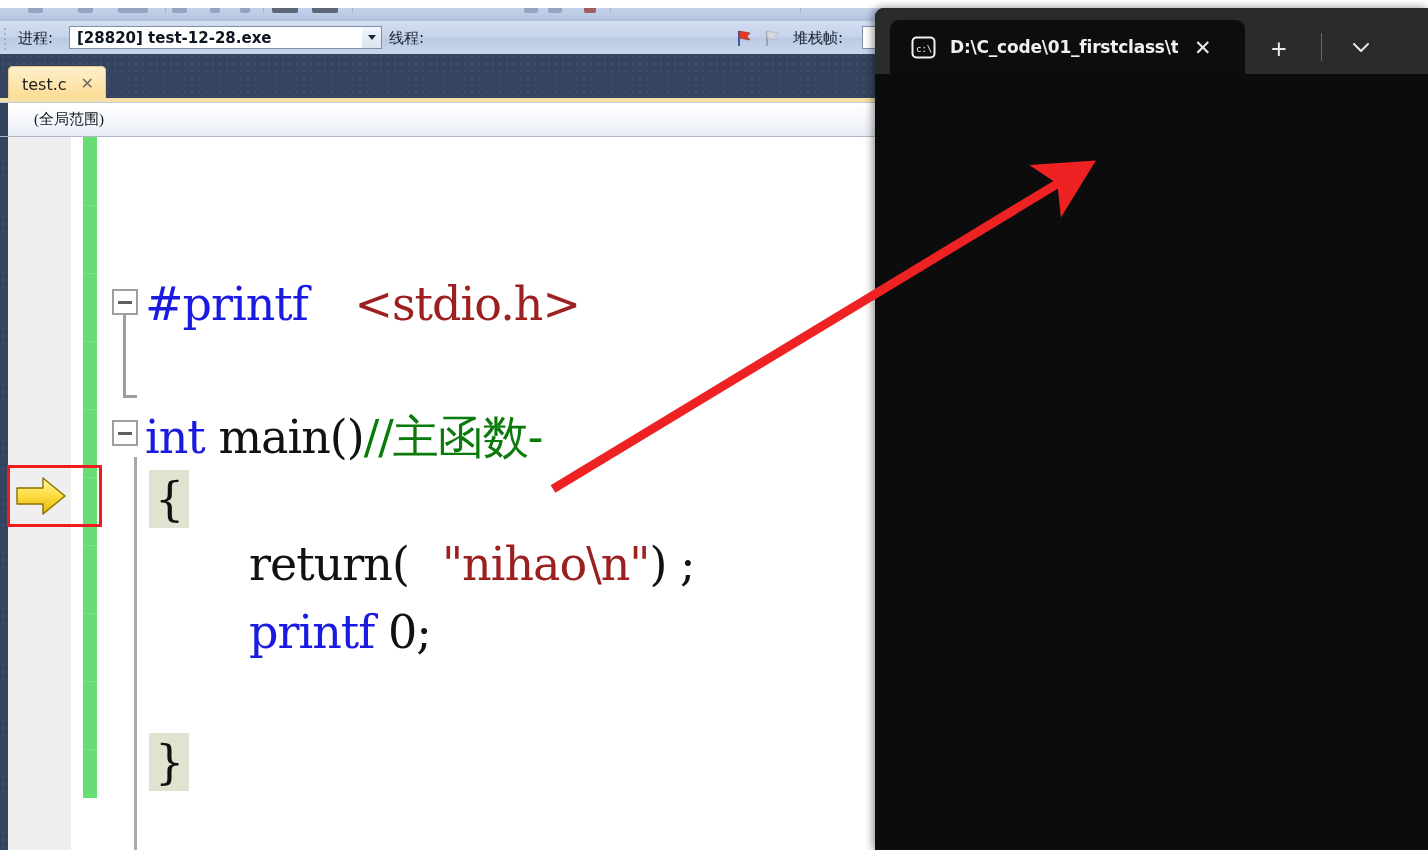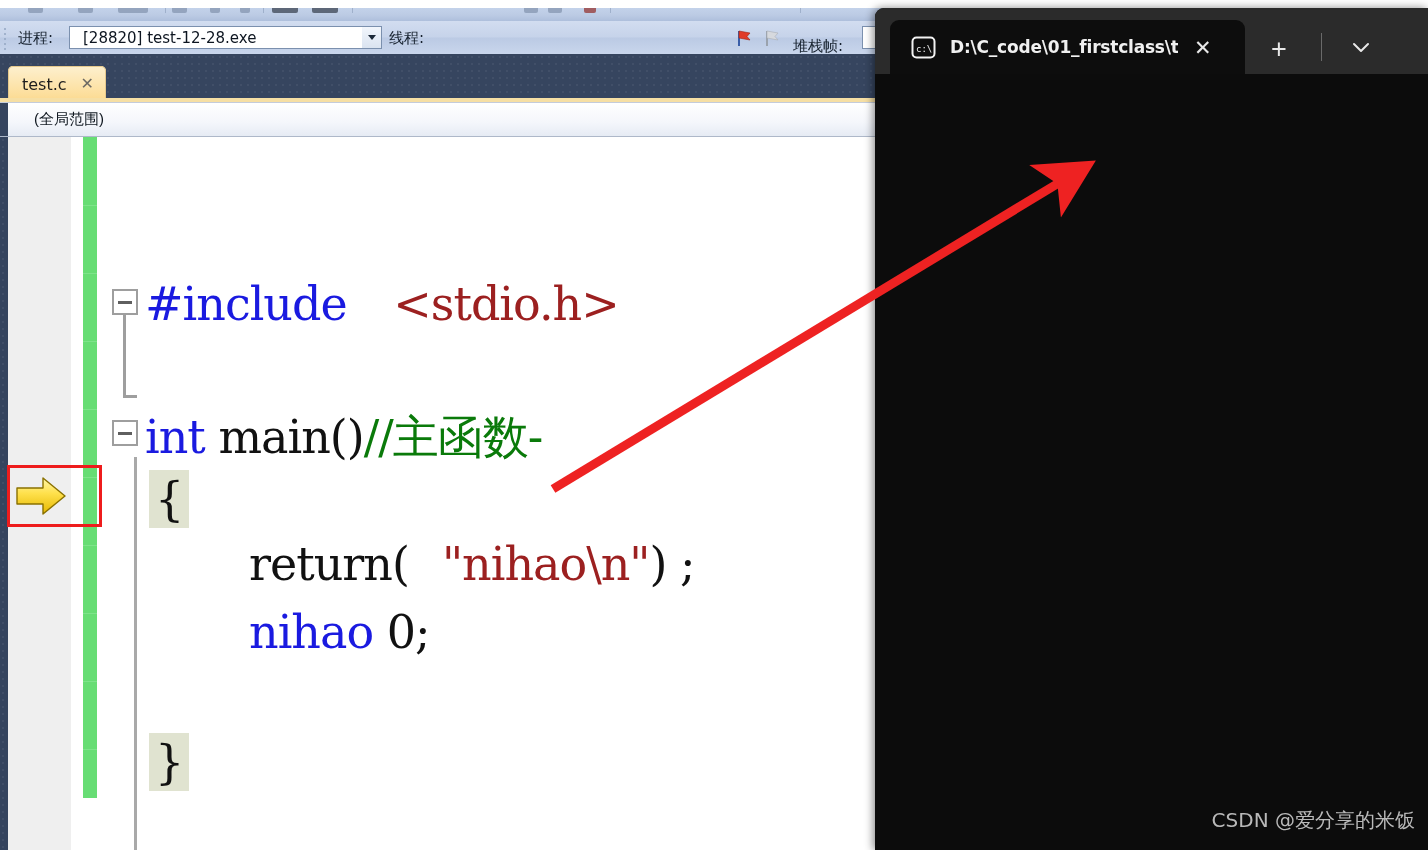--- a/index.html
+++ b/index.html
@@ -32,22 +32,23 @@
   .dbg-label{
     position:absolute;top:8px;font-size:15px;color:#16212e;white-space:nowrap;
     font-family:"DejaVu Sans","Liberation Sans",sans-serif;
   }
   .dbg-combo{
     position:absolute;top:5px;height:23px;background:#ffffff;
     border:1px solid #7b90ae;box-sizing:border-box;
     display:flex;align-items:center;
   }
   .dbg-combo .val{
-    flex:1;padding-left:13px;font-size:15px;color:#0d1520;white-space:nowrap;overflow:hidden;
+    flex:1;padding-left:7px;font-size:15px;color:#0d1520;white-space:nowrap;overflow:hidden;
     font-family:"DejaVu Sans","Liberation Sans",sans-serif;
+    font-weight:bold;
   }
   .dbg-combo .arrow{
     width:19px;height:21px;display:flex;align-items:center;justify-content:center;
     background:linear-gradient(to bottom,#f2f6fc,#dae3f0);
   }
   .dbg-combo .arrow::after{
     content:"";border-left:4px solid transparent;border-right:4px solid transparent;
     border-top:5px solid #1b2838;
   }
   .flag{position:absolute;top:8px;width:18px;height:18px;}
@@ -74,21 +75,21 @@
   
   .scopebar{
     position:absolute;left:0;top:94px;width:1428px;height:35px;
     background:linear-gradient(to bottom,#ffffff 0%,#f4f6fb 60%,#e6ebf4 100%);
     border-top:1px solid #c4ccdb;border-bottom:1px solid #aeb8c9;
     box-sizing:border-box;
   }
   .scopebar .ind{position:absolute;left:0;top:0;width:8px;height:100%;background:#35445e;}
   .scopebar .txt{
     position:absolute;left:34px;top:7px;font-size:15px;color:#101820;
-    font-family:Liberation Sans, sans-serif;
+    font-family:Liberation Serif, serif;
   }
 
   
   .editor{position:absolute;left:0;top:129px;width:1428px;height:721px;background:#ffffff;overflow:hidden;}
   .ed-leftstripe{position:absolute;left:0;top:0;width:8px;height:721px;
     background:radial-gradient(circle at 3px 3px, rgba(255,255,255,.055) 1px, transparent 1.4px) 0 0/7px 7px,#35445e;}
   .breakgutter{position:absolute;left:8px;top:0;width:63px;height:721px;background:#efefef;border-right:1px solid #e4e4e4;}
   .ed-white-gap{position:absolute;left:71px;top:0;width:12px;height:721px;background:#ffffff;}
   .changebar{position:absolute;left:83px;top:0;width:14px;height:661px;background:#67dd74;}
   .changebar .seam{position:absolute;left:0;width:14px;height:1px;background:#7ee38a;}
@@ -197,21 +198,21 @@
           <path d="M4 2 L4 17" stroke="#3a5ea8" stroke-width="2" fill="none"></path>
           <path d="M4 2 L15 4 L12 7.5 L15 11 L4 9 Z" fill="#e03b28" stroke="#9d2414" stroke-width=".6"></path>
         </svg>
       </div>
       <div class="flag" style="left:763px;">
         <svg width="18" height="18" viewBox="0 0 18 18">
           <path d="M4 2 L4 17" stroke="#9aa2ad" stroke-width="2" fill="none"></path>
           <path d="M4 2 L15 4 L12 7.5 L15 11 L4 9 Z" fill="#d6d9de" stroke="#a9aeb6" stroke-width=".6"></path>
         </svg>
       </div>
-      <div class="dbg-label" style="left:793px;margin-top:8px;">堆栈帧:</div>
+      <div class="dbg-label" style="left:793px;">堆栈帧:</div>
       <div class="dbg-combo" style="left:862px;width:250px;">
         <div class="val"></div>
       </div>
     </div>
 
     <div class="tabstrip">
       <div class="tab">
         <span class="ttl">test.c</span>
         <span class="cl">✕</span>
       </div>
@@ -243,29 +244,29 @@
       <div class="ed-canvas">
 
         <div class="fold" style="left:15px;top:152px;"></div>
         <div class="foldline" style="left:26px;top:178px;height:80px;"></div>
         <div class="foldtick" style="left:26px;top:258px;width:14px;"></div>
 
         <div class="fold" style="left:15px;top:283px;"></div>
 
         <div class="indentguide" style="left:37px;top:320px;height:442px;"></div>
 
-        <div class="codeline" style="left:48px;top:140px;"><span class="k-pre">#include </span><span class="k-str">&lt;stdio.h&gt;</span></div>
+        <div class="codeline" style="left:48px;top:140px;"><span class="k-pre">#printf </span><span class="k-str">&lt;stdio.h&gt;</span></div>
 
         <div class="codeline" style="left:48px;top:270px;text-align:right;"><span class="k-kw">int</span><span class="k-id"> main()</span><span class="k-cmt">//主函数-</span></div>
 
         <div class="codeline" style="left:52px;top:335px;"><span class="k-id bracehl">{</span></div>
 
         <div class="codeline" style="left:152px;top:400px;"><span class="k-id">return(</span><span class="k-str">"nihao\n"</span><span class="k-id">) ;</span></div>
 
-        <div class="codeline" style="left:152px;top:468px;"><span class="k-kw">nihao</span><span class="k-num"> 0;</span></div>
+        <div class="codeline" style="left:152px;top:468px;"><span class="k-kw">printf</span><span class="k-num"> 0;</span></div>
 
         <div class="codeline" style="left:52px;top:598px;"><span class="k-id bracehl">}</span></div>
       </div>
 
       <div class="yellow-arrow">
         <svg width="52" height="44" viewBox="0 0 52 44">
           <defs>
             <linearGradient id="ya" x1="0" y1="0" x2="0" y2="1">
               <stop offset="0%" stop-color="#fff6a8"></stop>
               <stop offset="42%" stop-color="#ffe14d"></stop>
@@ -295,21 +296,20 @@
       <div class="term-divider"></div>
       <div class="term-chev">
         <svg width="22" height="22" viewBox="0 0 22 22">
           <path d="M4 8 L11 15 L18 8" fill="none" stroke="#e8e8e8" stroke-width="2" stroke-linecap="round" stroke-linejoin="round"></path>
         </svg>
       </div>
     </div>
     <div class="term-body">
       <span></span>
     </div>
-    <div class="watermark">CSDN @爱分享的米饭</div>
   </div>
 
   <svg class="annot" viewBox="0 0 1428 850">
     <defs>
       <marker id="rhead" markerWidth="7" markerHeight="7" refX="2.2" refY="3.5" orient="auto" markerUnits="strokeWidth">
         <path d="M0,0.1 L6.6,3.5 L0,6.9 L1.6,3.5 Z" fill="#ee2222"></path>
       </marker>
     </defs>
     <line x1="553" y1="489" x2="1062" y2="181" stroke="#ee2222" stroke-width="9" marker-end="url(#rhead)"></line>
   </svg>

